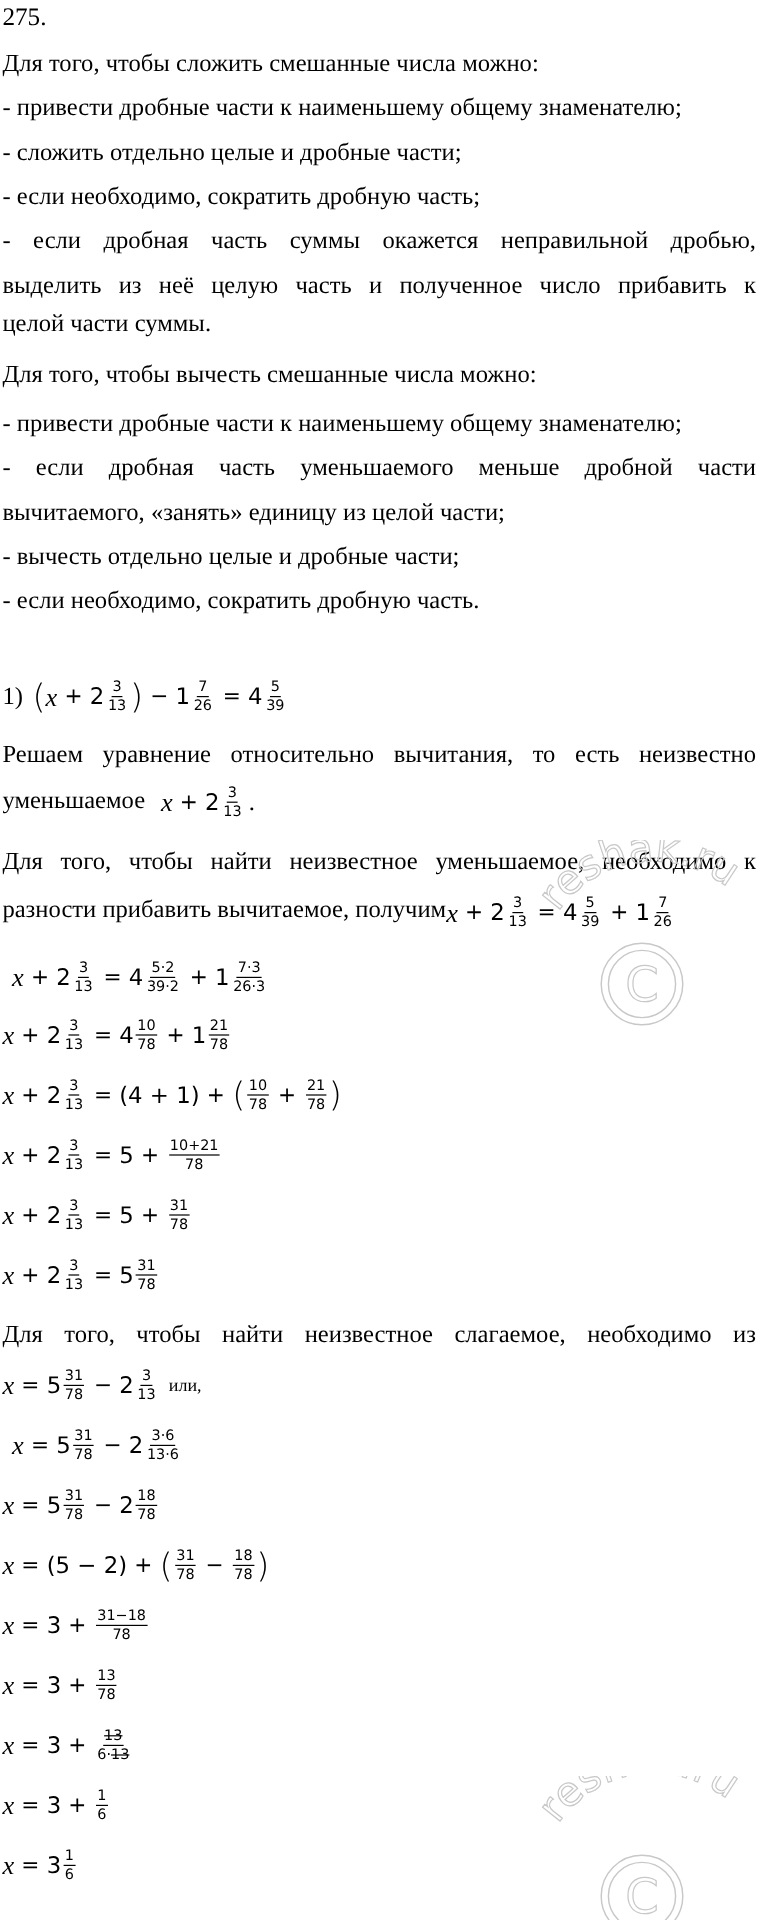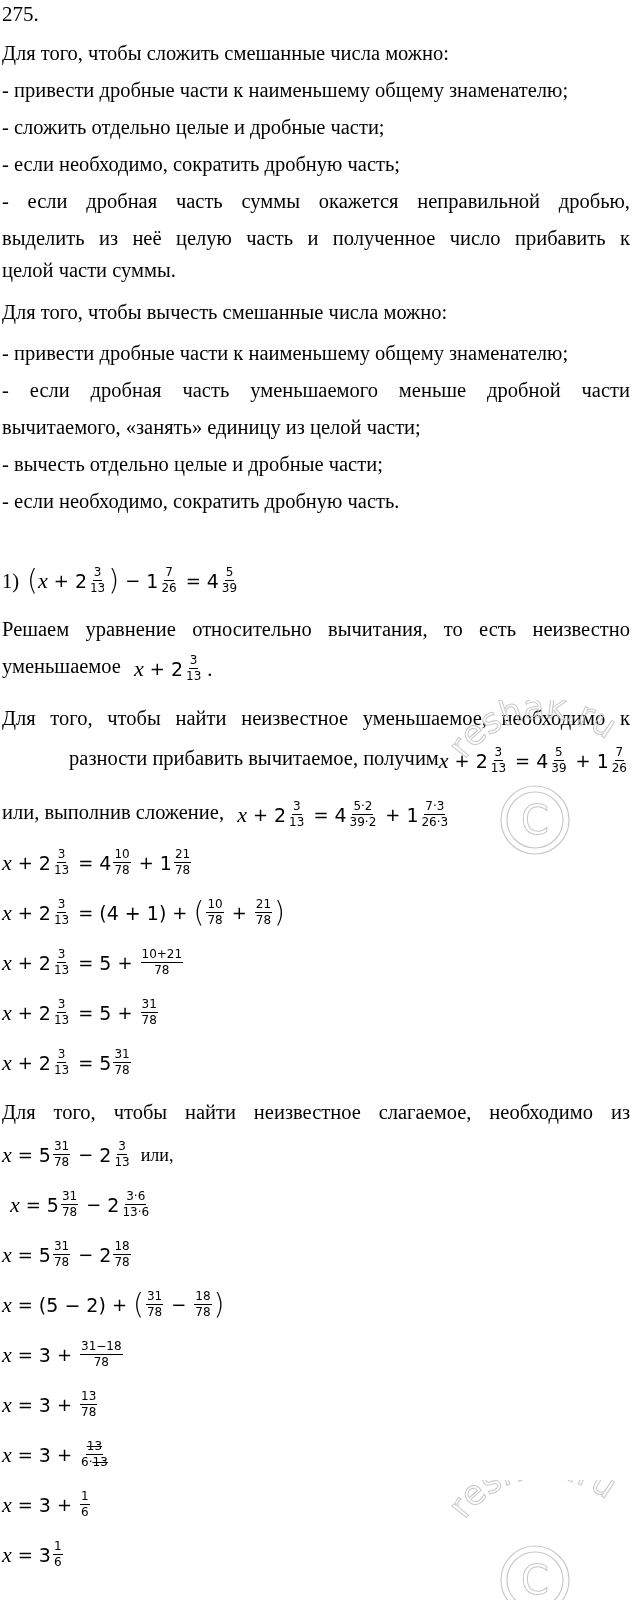--- a/index.html
+++ b/index.html
@@ -74,21 +74,21 @@
       <span class="num">2</span>
     <span class="frac">
         <span class="n">3</span>
         <span class="d">13</span>
       </span>
     <span style="margin-left:3px">.</span>
   </span>
 </div>
 
 <div class="ln just" style="top:706px">Для того, чтобы найти неизвестное уменьшаемое, необходимо к</div>
-<div class="ln" style="top:746px; width:628px; display:flex; justify-content:flex-end;">
+<div class="ln" style="top:746px; width:628px; display:flex; justify-content:flex-start;">
   <span>разности прибавить вычитаемое, получим</span>
   <span class="m">
     <span class="mi">x</span>
       <span class="op">+</span>
       <span class="num">2</span>
     <span class="frac">
         <span class="n">3</span>
         <span class="d">13</span>
       </span>
     <span class="op">=</span>
@@ -99,21 +99,20 @@
       </span>
     <span class="op">+</span>
       <span class="num">1</span>
     <span class="frac">
         <span class="n">7</span>
         <span class="d">26</span>
       </span>
   </span>
 </div>
 <div class="ln" style="top:800px">
-  <span>или, выполнив сложение,</span>
   <span class="m" style="margin-left:8px">
     <span class="mi">x</span>
       <span class="op">+</span>
       <span class="num">2</span>
     <span class="frac">
         <span class="n">3</span>
         <span class="d">13</span>
       </span>
     <span class="op">=</span>
       <span class="num">4</span>
@@ -241,21 +240,21 @@
     <span class="frac">
         <span class="n">31</span>
         <span class="d">78</span>
       </span>
     <span class="op">−</span>
       <span class="num">2</span>
     <span class="frac">
         <span class="n">3</span>
         <span class="d">13</span>
       </span>
-    <span style="margin-left:8px; font-family:'Liberation Serif',serif; font-size:18px">или,</span>
+    <span style="margin-left:8px; font-family:'Liberation Serif',serif; font-size:15px">или,</span>
   </span>
 </div>
 <div class="ln" style="top:1190px">
   <span class="m" style="margin-left:8px">
     <span class="mi">x</span>
       <span class="op">=</span>
       <span class="num">5</span>
     <span class="frac">
         <span class="n">31</span>
         <span class="d">78</span>

